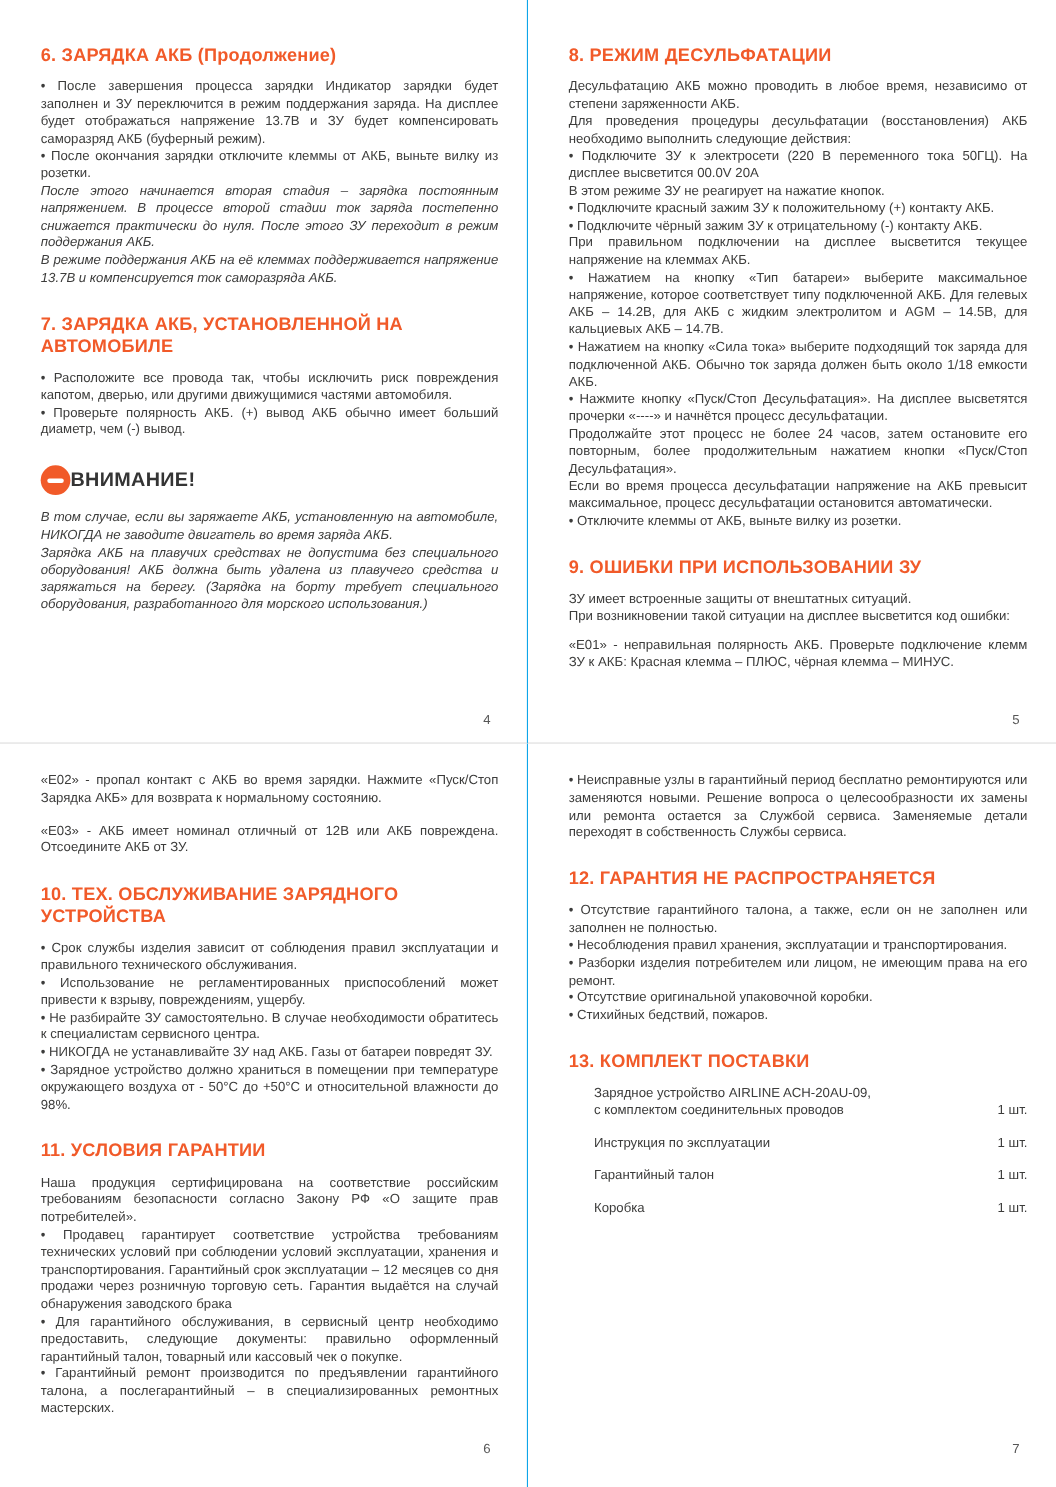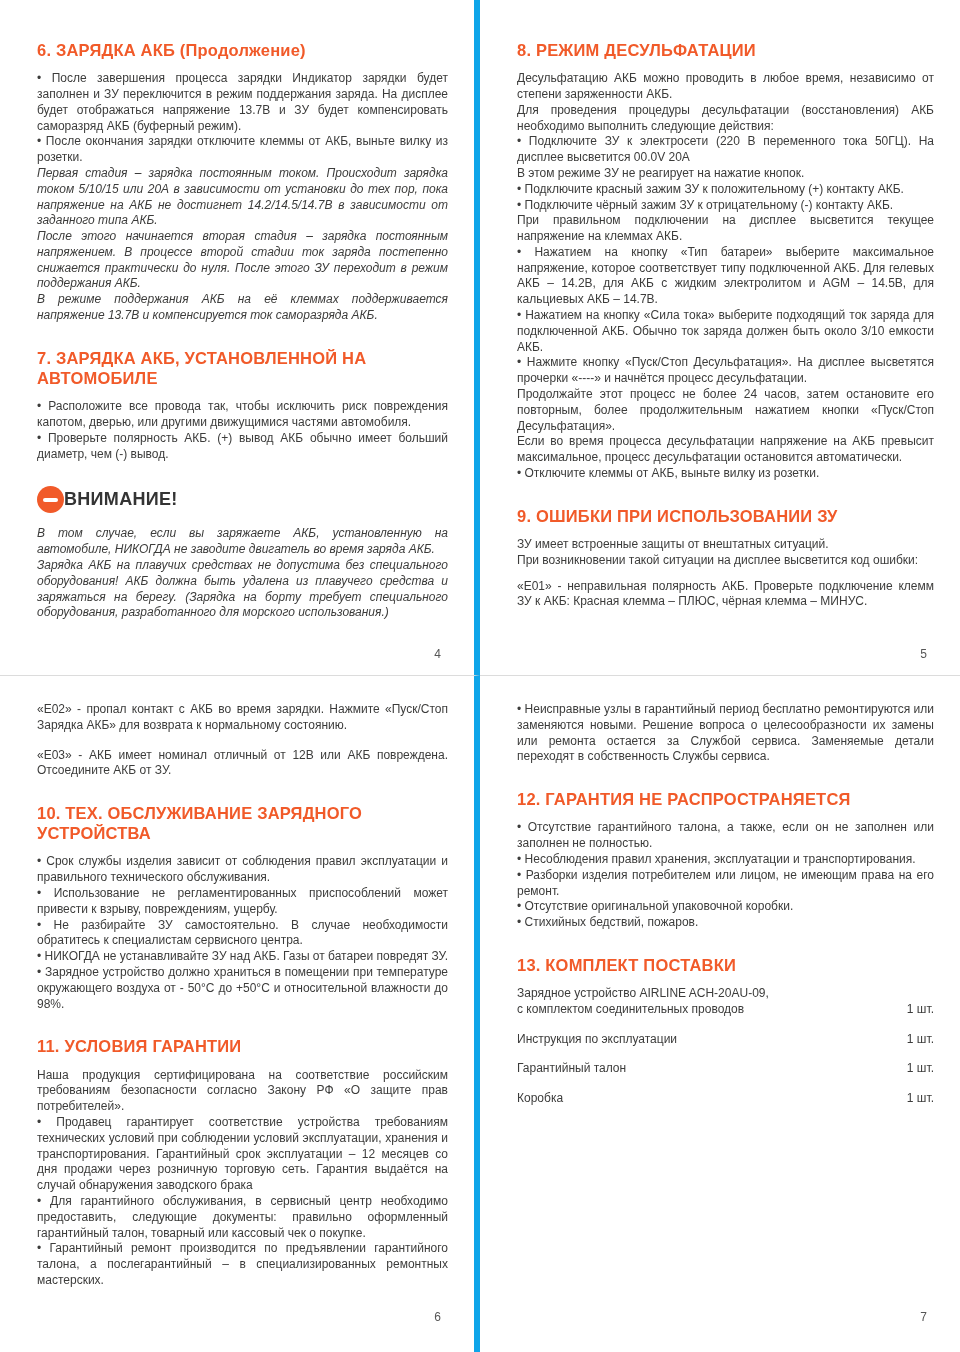--- a/index.html
+++ b/index.html
@@ -10,21 +10,21 @@
     -webkit-font-smoothing:antialiased;
   }
   .sheet {
     display:grid;
     grid-template-columns:480px 480px;
     grid-template-rows:676px 676px;
     width:960px; height:1352px;
     background:#ffffff;
   }
   .quad { position:relative; overflow:hidden; }
-  .quad.left  { border-right:6px solid #0ea5e9; }
+  .quad.left  { border-right:1px solid #0ea5e9; }
   .quad.top   { border-bottom:1px solid #dcdcdc; padding:40px 26px 14px 37px; }
   .quad.bottom{ padding:26px 26px 3px 37px; }
 
   h2.sec {
     color:#f15a29;
     font-size:16.5px;
     font-weight:bold;
     line-height:1.22;
     margin:24px 0 11px 0;
     letter-spacing:.2px;
@@ -55,34 +55,34 @@
 
   .pagenum {
     position:absolute; right:33px; bottom:14px;
     font-size:12px; color:#565656;
   }
   .quad.bottom .pagenum { bottom:28px; }
 
   .kit-row {
     display:flex; justify-content:space-between; align-items:flex-end;
     margin-bottom:14px;
+    margin-left:23px;
   }
   .kit-name { font-size:12px; line-height:15.8px; white-space:pre-line; text-align:left; }
   .kit-qty  { font-size:12px; line-height:15.8px; flex:0 0 auto; margin-left:12px; }
 </style>
 </head>
 <body>
 
 <div class="sheet">
 
   <section class="quad top left">
     <h2 class="sec first">6. ЗАРЯДКА АКБ (Продолжение)</h2>
     <p>• После завершения процесса зарядки Индикатор зарядки будет заполнен и ЗУ переключится в режим поддержания заряда. На дисплее будет отображаться напряжение 13.7В и ЗУ будет компенсировать саморазряд АКБ (буферный режим).</p>
     <p>• После окончания зарядки отключите клеммы от АКБ, выньте вилку из розетки.</p>
-    <p class="italic">Первая стадия – зарядка постоянным током. Происходит зарядка током 5/10/15 или 20А в зависимости от установки до тех пор, пока напряжение на АКБ не достигнет 14.2/14.5/14.7В в зависимости от заданного типа АКБ.</p>
     <p class="italic">После этого начинается вторая стадия – зарядка постоянным напряжением. В процессе второй стадии ток заряда постепенно снижается практически до нуля. После этого ЗУ переходит в режим поддержания АКБ.</p>
     <p class="italic">В режиме поддержания АКБ на её клеммах поддерживается напряжение 13.7В и компенсируется ток саморазряда АКБ.</p>
 
     <h2 class="sec">7. ЗАРЯДКА АКБ, УСТАНОВЛЕННОЙ НА АВТОМОБИЛЕ</h2>
     <p>• Расположите все провода так, чтобы исключить риск повреждения капотом, дверью, или другими движущимися частями автомобиля.</p>
     <p>• Проверьте полярность АКБ. (+) вывод АКБ обычно имеет больший диаметр, чем (-) вывод.</p>
 
     <div class="warning-head">
       <span class="warn-icon"></span>
       <span class="warning-title">ВНИМАНИЕ!</span>
@@ -96,21 +96,21 @@
   <section class="quad top">
     <h2 class="sec first">8. РЕЖИМ ДЕСУЛЬФАТАЦИИ</h2>
     <p>Десульфатацию АКБ можно проводить в любое время, независимо от степени заряженности АКБ.</p>
     <p>Для проведения процедуры десульфатации (восстановления) АКБ необходимо выполнить следующие действия:</p>
     <p>• Подключите ЗУ к электросети (220 В переменного тока 50ГЦ). На дисплее высветится 00.0V 20A</p>
     <p>В этом режиме ЗУ не реагирует на нажатие кнопок.</p>
     <p>• Подключите красный зажим ЗУ к положительному (+) контакту АКБ.</p>
     <p>• Подключите чёрный зажим ЗУ к отрицательному (-) контакту АКБ.</p>
     <p>При правильном подключении на дисплее высветится текущее напряжение на клеммах АКБ.</p>
     <p>• Нажатием на кнопку «Тип батареи» выберите максимальное напряжение, которое соответствует типу подключенной АКБ. Для гелевых АКБ – 14.2В, для АКБ с жидким электролитом и AGM – 14.5В, для кальциевых АКБ – 14.7В.</p>
-    <p>• Нажатием на кнопку «Сила тока» выберите подходящий ток заряда для подключенной АКБ. Обычно ток заряда должен быть около 3/10 емкости АКБ.</p>
+    <p>• Нажатием на кнопку «Сила тока» выберите подходящий ток заряда для подключенной АКБ. Обычно ток заряда должен быть около 1/18 емкости АКБ.</p>
     <p>• Нажмите кнопку «Пуск/Стоп Десульфатация». На дисплее высветятся прочерки «----» и начнётся процесс десульфатации.</p>
     <p>Продолжайте этот процесс не более 24 часов, затем остановите его повторным, более продолжительным нажатием кнопки «Пуск/Стоп Десульфатация».</p>
     <p>Если во время процесса десульфатации напряжение на АКБ превысит максимальное, процесс десульфатации остановится автоматически.</p>
     <p>• Отключите клеммы от АКБ, выньте вилку из розетки.</p>
 
     <h2 class="sec">9. ОШИБКИ ПРИ ИСПОЛЬЗОВАНИИ ЗУ</h2>
     <p>ЗУ имеет встроенные защиты от внештатных ситуаций.</p>
     <p>При возникновении такой ситуации на дисплее высветится код ошибки:</p>
     <p class="mt10">«Е01» - неправильная полярность АКБ. Проверьте подключение клемм ЗУ к АКБ: Красная клемма – ПЛЮС, чёрная клемма – МИНУС.</p>
 

